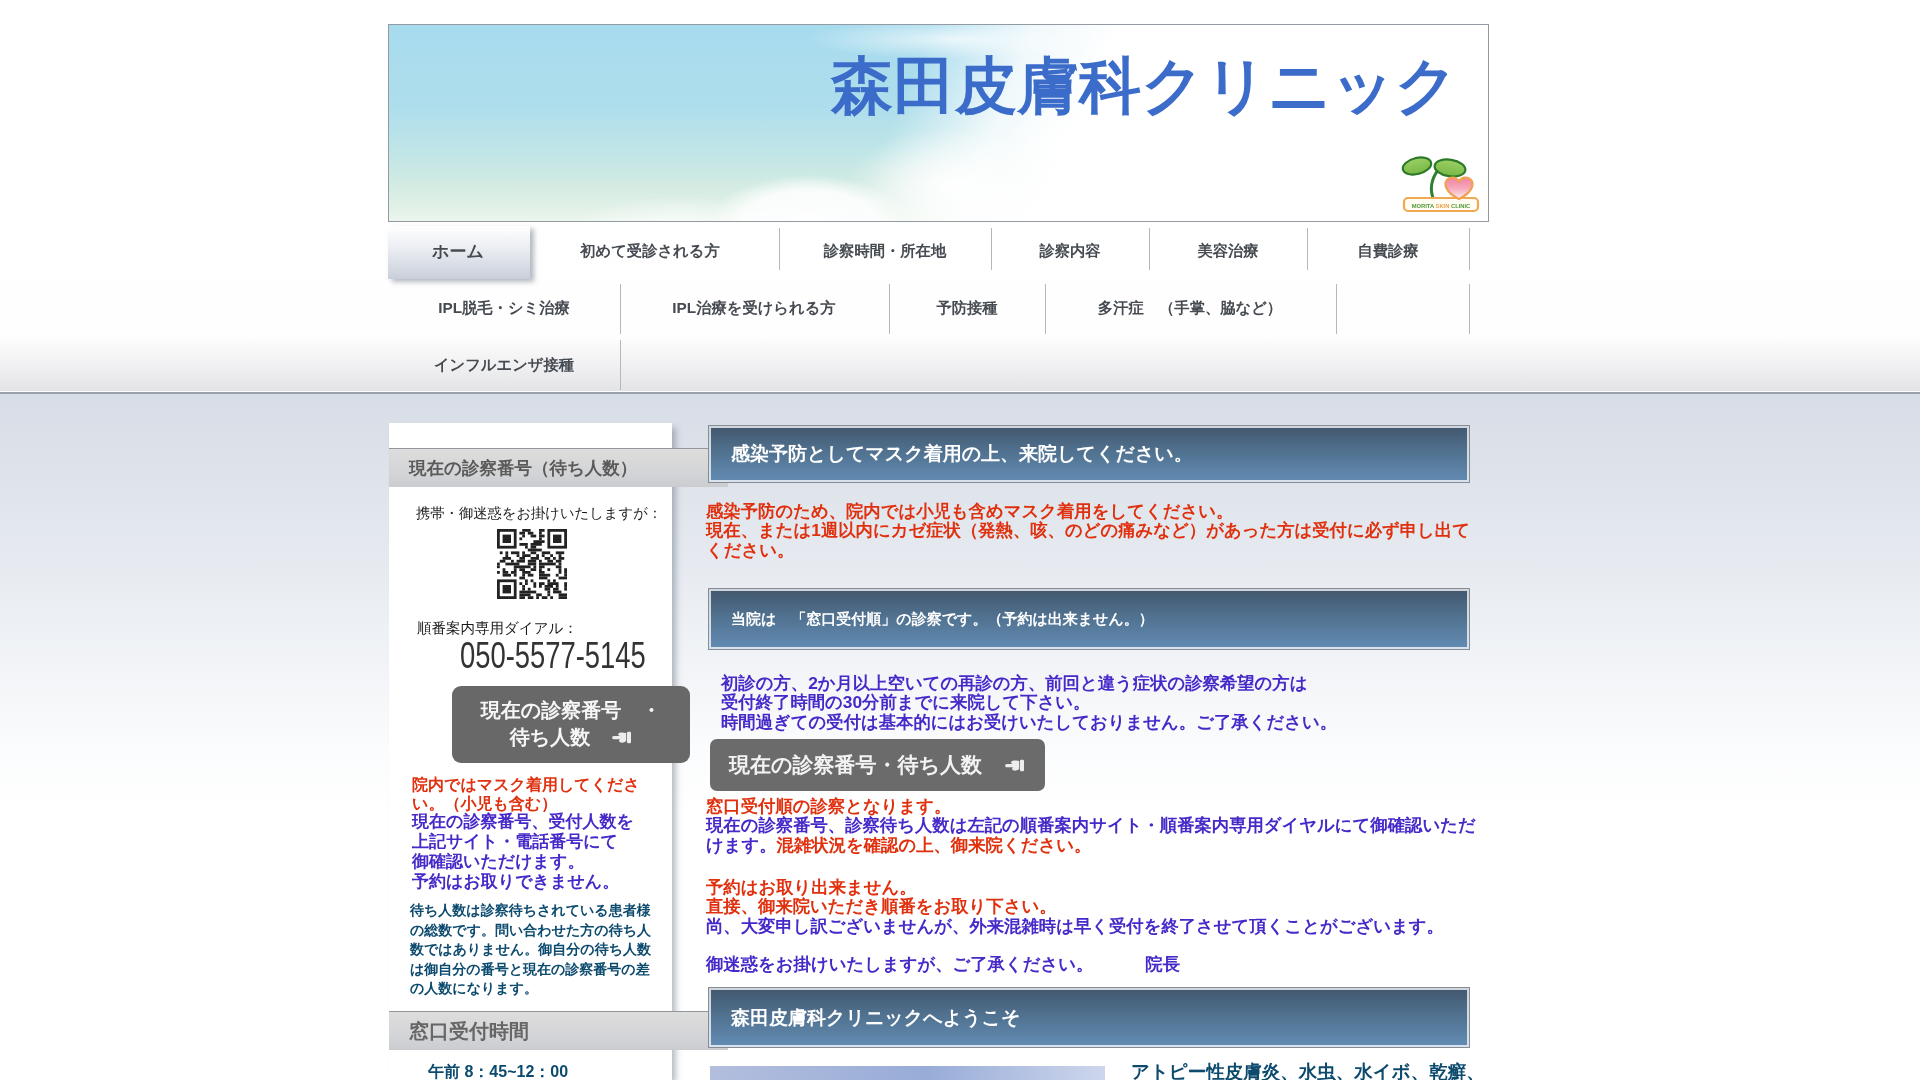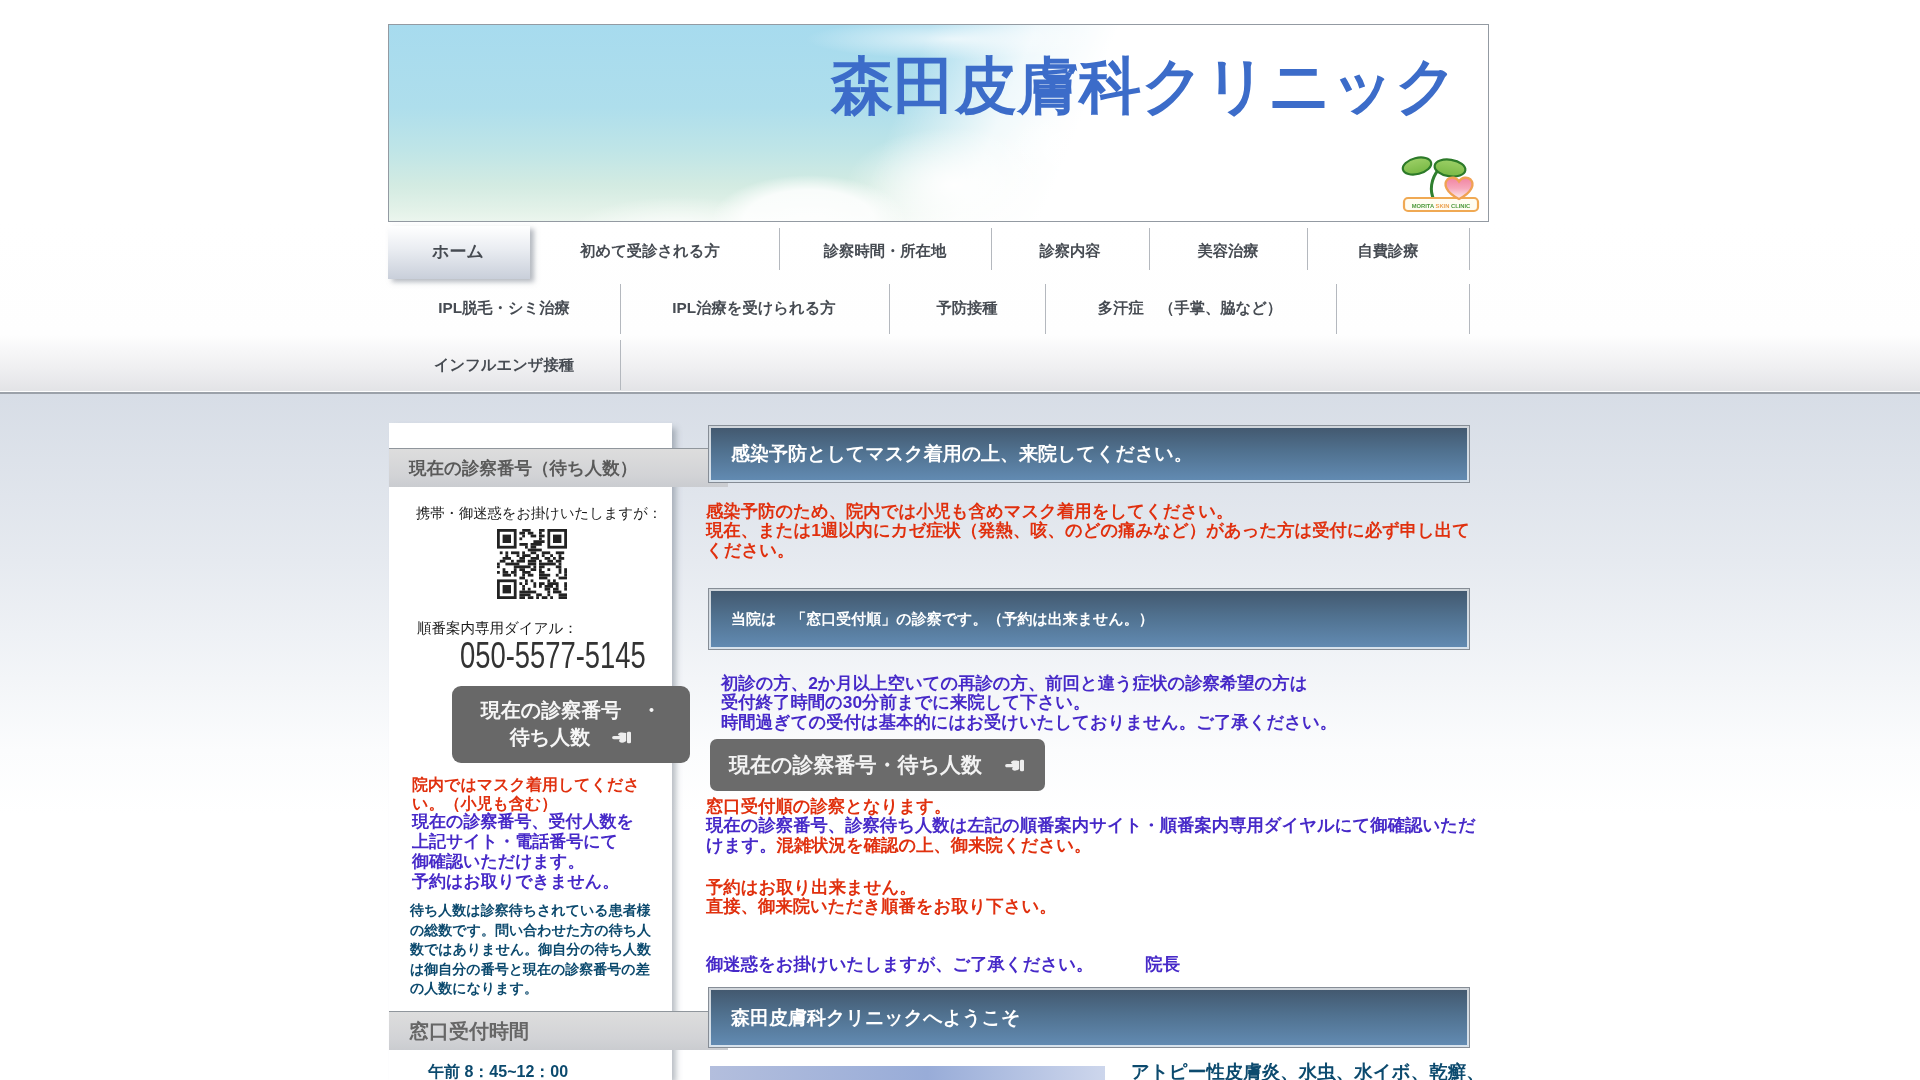--- a/index.html
+++ b/index.html
@@ -264,21 +264,21 @@
   <div class="rtxt blue abs" style="top:674px;margin-left:15px;">初診の方、2か月以上空いての再診の方、前回と違う症状の診察希望の方は<br>受付終了時間の30分前までに来院して下さい。<br>時間過ぎての受付は基本的にはお受けいたしておりません。ご了承ください。</div>
   <div id="btn2" class="abs">
       <span class="t">現在の診察番号・待ち人数　<svg width="22" height="15" viewBox="0 0 22 15" style="vertical-align:-1px;">
           <g fill="#ededed">
             <rect x="17" y="1.8" width="4" height="11.4" rx="1.2"></rect>
             <path d="M16.2 3.1 C11.8 2.1 8.6 2.5 8.1 4.1 C7.8 5.1 8.9 5.9 10.5 6.1 L3.9 6.1 C1.6 6.1 1.6 9.3 3.9 9.3 L10 9.3 C8.8 10 8.9 11.7 10.1 12.3 C11.4 12.9 13.7 12.7 15.1 11.8 L16.2 11 Z"></path>
           </g>
         </svg></span>
     </div>
   <div class="rtxt abs" style="top:797px;"><span class="red">窓口受付順の診察となります。</span><br><span class="blue">現在の診察番号、診察待ち人数は左記の順番案内サイト・順番案内専用ダイヤルにて御確認いただ</span><br><span class="blue">けます。</span><span class="red">混雑状況を確認の上、御来院ください。</span></div>
-  <div class="rtxt abs" style="top:878px;"><span class="red">予約はお取り出来ません。</span><br><span class="red">直接、御来院いただき順番をお取り下さい。</span><br></div>
+  <div class="rtxt abs" style="top:878px;"><span class="red">予約はお取り出来ません。</span><br><span class="red">直接、御来院いただき順番をお取り下さい。</span><br><span class="blue">尚、大変申し訳ございませんが、外来混雑時は早く受付を終了させて頂くことがございます。</span></div>
   <div class="rtxt abs" style="top:955px;"><span class="blue">御迷惑をお掛けいたしますが、ご了承ください。　　　院長</span></div>
   <div class="banner abs" style="top:987px;height:59px;">
       <span>森田皮膚科クリニックへようこそ</span>
     </div>
   <div id="imgstrip" class="abs"></div>
   <div class="abs blk" style="left:1131px;top:1059px;font-size:18.5px;font-weight:bold;letter-spacing:0px;">アトピー性皮膚炎、水虫、水イボ、乾癬、</div>
 
 </div>
 
 </body></html>

